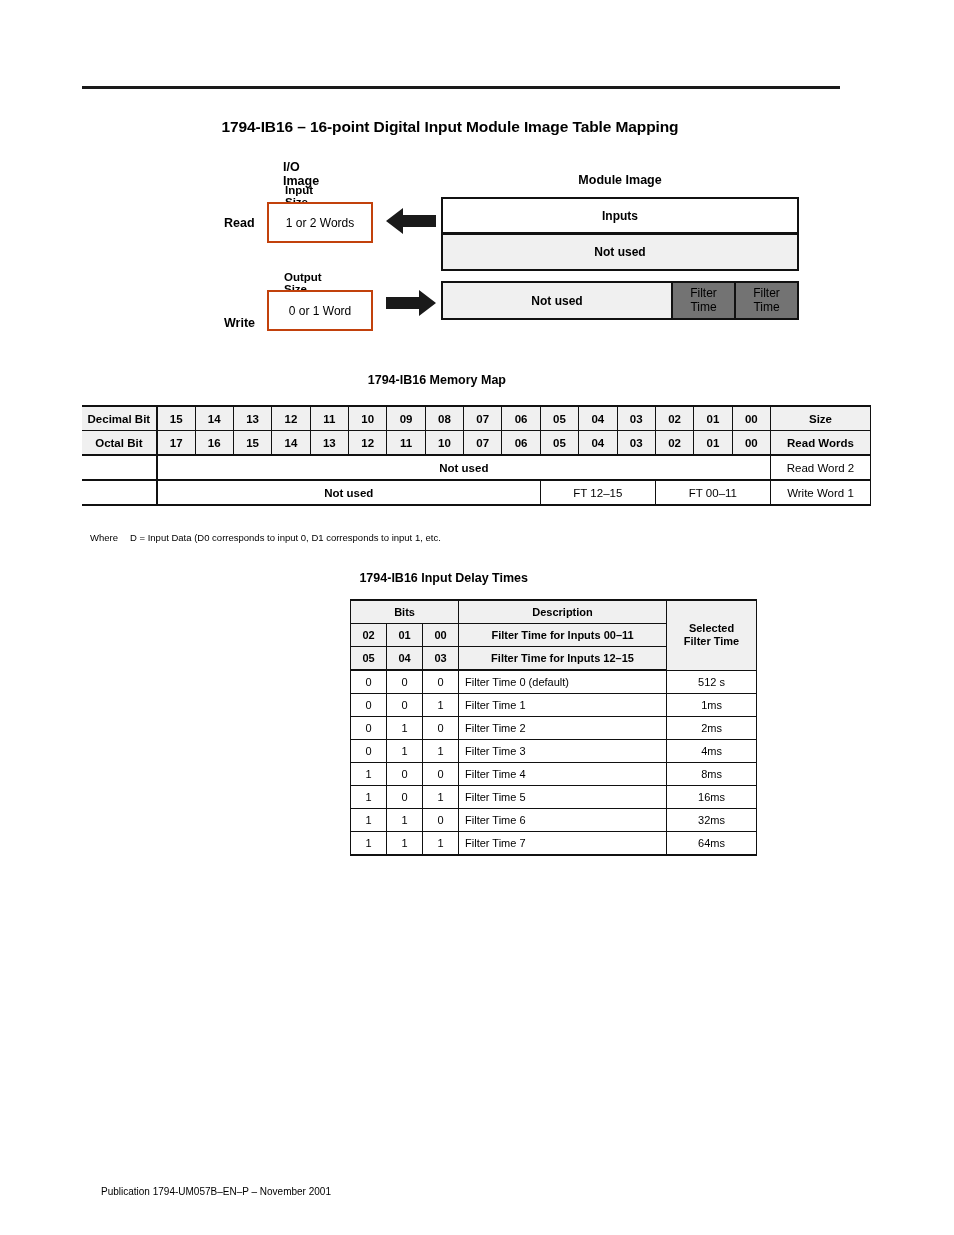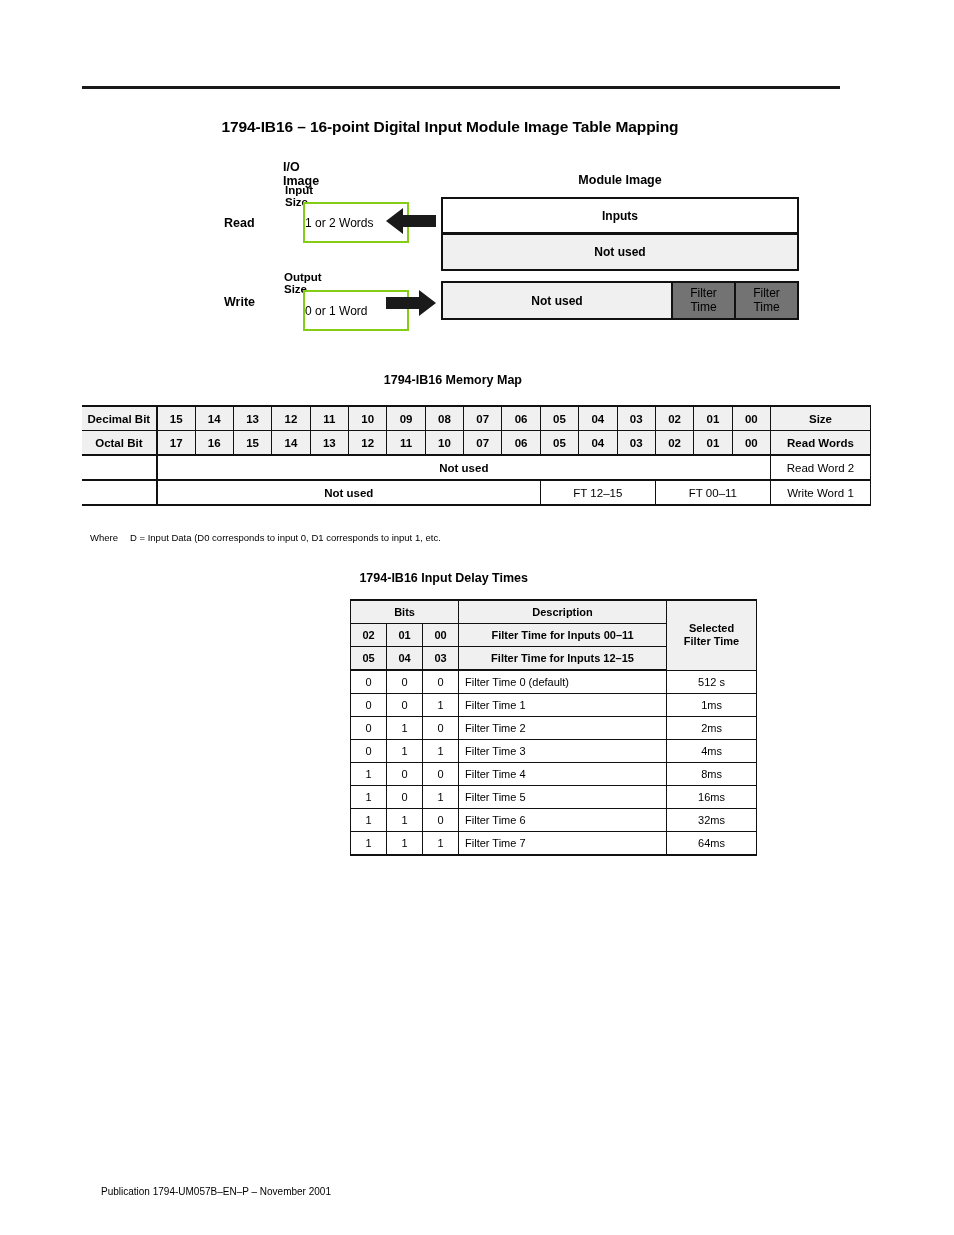--- a/index.html
+++ b/index.html
@@ -56,32 +56,31 @@
   .lbl-module-image {
     position: absolute; left: 441px; top: 173px;
     width: 358px; text-align: center;
     font-size: 12.5px; font-weight: bold;
   }
   .lbl-read {
     position: absolute; left: 224px; top: 216px;
     font-size: 12.5px; font-weight: bold;
   }
   .lbl-write {
-    position: absolute; left: 224px; top: 295px;
+    position: absolute; left: 224px; top: 316px;
     font-size: 12.5px; font-weight: bold;
   }
 
   .box-size {
     position: absolute;
     width: 102px; height: 37px;
-    border: 2px solid #84cc16;
+    border: 2px solid #c2410c;
     background: #ffffff;
-    display: flex; align-items: center; justify-content: flex-start;
+    display: flex; align-items: center; justify-content: center;
     font-size: 12px;
-    margin-left: 36px;
   }
   .box-input-size { left: 267px; top: 202px; }
   .box-output-size { left: 267px; top: 290px; }
 
   
   .arrow {
     position: absolute;
     width: 50px; height: 30px;
   }
   .arrow-read  { left: 386px; top: 206px; }
@@ -117,21 +116,21 @@
     flex: 1 1 0; background: #737373;
     border-left: 2px solid #111111;
     line-height: 1.15;
     text-align: center;
   }
 
   
   .mm-title {
     position: absolute; left: 0; top: 373px;
     width: 506px; text-align: right;
-    font-size: 12.5px; font-weight: bold; padding-left: 16px;
+    font-size: 12.5px; font-weight: bold;
   }
 
   table.memmap {
     position: absolute;
     left: 82px; top: 405px;
     width: 789px;
     border-collapse: collapse;
     table-layout: fixed;
     font-size: 11.5px;
   }

